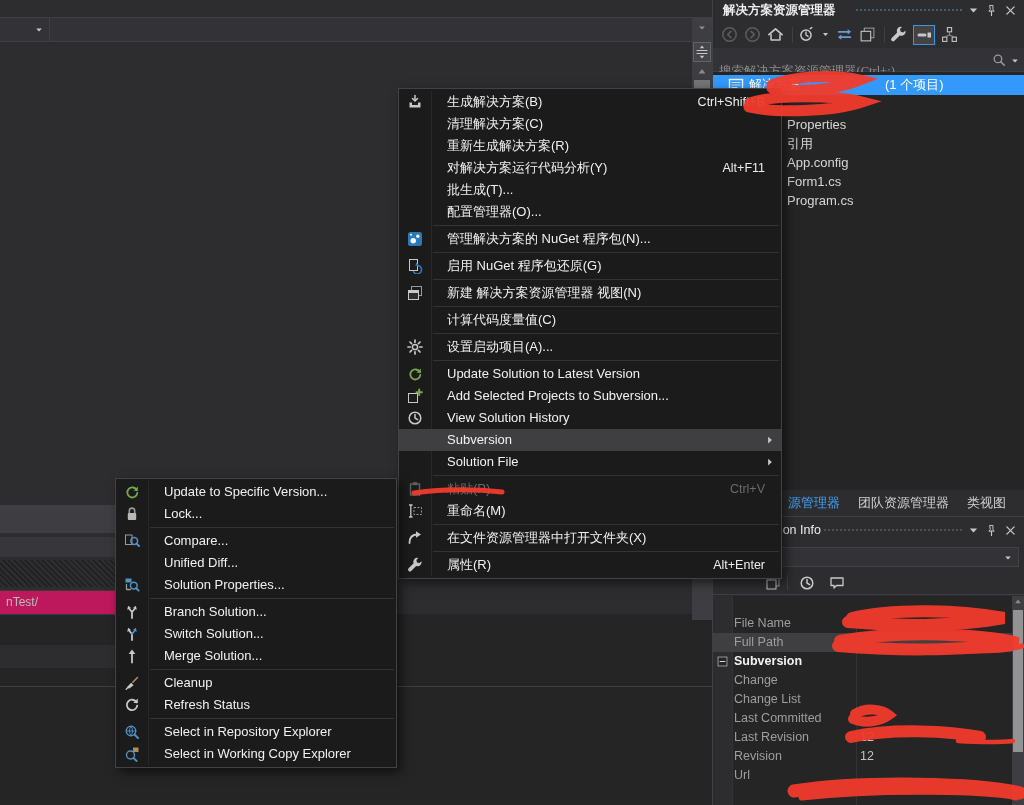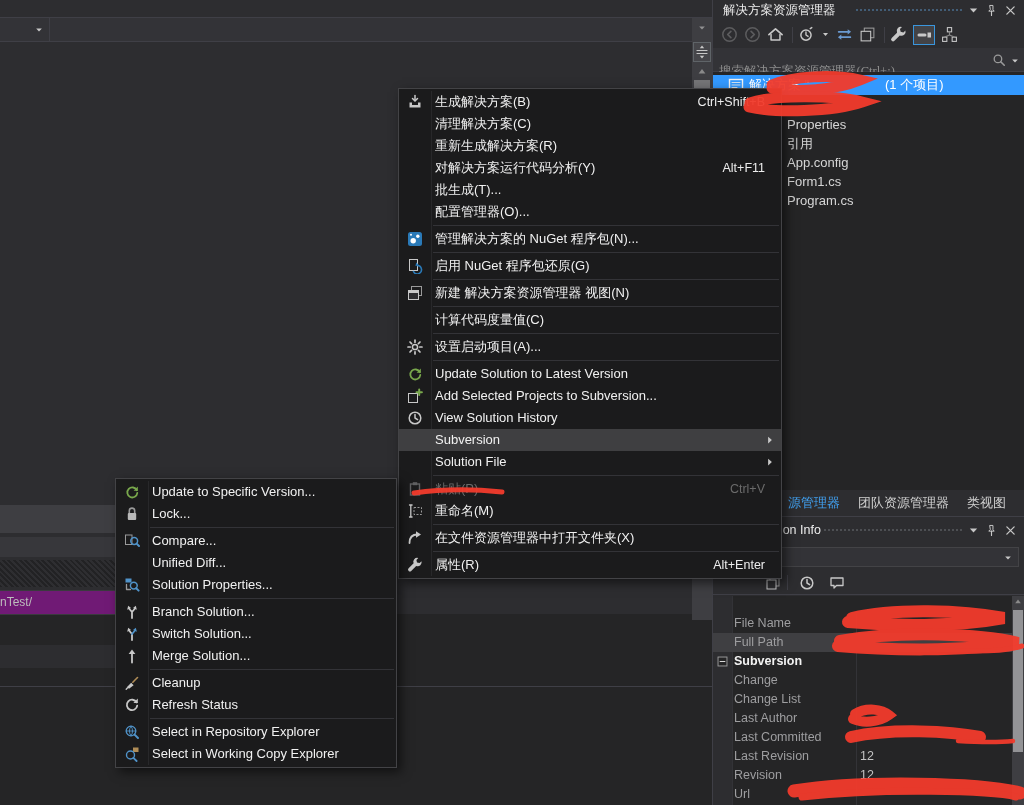--- a/index.html
+++ b/index.html
@@ -12,36 +12,36 @@
   .top-bar{left:0;top:0;width:712px;height:17px;background:#2d2d30;border-bottom:1px solid #3f3f46;}
   .nav-strip{left:0;top:18px;width:712px;height:23px;background:#333337;border-bottom:1px solid #3f3f46;}
   .nav-combo{left:0;top:0;width:49px;height:23px;border-right:1px solid #3f3f46;}
   .nav-combo .car{position:absolute;right:5px;top:7px;width:10px;height:10px;}
   .editor-bg{left:0;top:42px;width:712px;height:763px;background:#2d2d30;}
   .bottom-dark{left:0;top:614px;width:712px;height:191px;background:#252526;}
   .band1{left:0;top:505px;width:115px;height:28px;background:#3e3e42;}
   .band2{left:0;top:537px;width:115px;height:20px;background:#37373b;}
   .band3{left:0;top:560px;width:115px;height:27px;
     background:repeating-linear-gradient(45deg,#222224 0 2px,#2e2e31 2px 4px);}
-  .path-row{left:0;top:590px;width:115px;height:23px;background:#701a75;border-top:1px solid #3a3a3e;
-    border-bottom:1px solid #3a3a3e;line-height:23px;color:#bcbcbc;font-size:12px;}
+  .path-row{left:0;top:590px;width:115px;height:23px;background:#be185d;border-top:1px solid #3a3a3e;
+    border-bottom:1px solid #3a3a3e;line-height:23px;padding-left:6px;color:#bcbcbc;font-size:12px;}
   .band4{left:0;top:645px;width:115px;height:23px;background:#2d2d30;}
   .bdiv{left:0;top:686px;width:712px;height:1px;background:#3f3f46;}
 
   
   .vscroll{left:692px;top:18px;width:20px;height:602px;background:#3e3e42;z-index:6;}
   .vs-caret{position:absolute;left:5px;top:5px;width:10px;height:10px;opacity:.6;}
   .vs-split{position:absolute;left:1px;top:24px;width:18px;height:20px;background:#46464a;border:1px solid #5f6468;box-sizing:border-box;}
   .vs-up{position:absolute;left:4px;top:48px;width:12px;height:12px;}
   .vs-thumb{position:absolute;left:2px;top:62px;width:16px;height:24px;background:#747476;}
 
   
   .se-panel{left:712px;top:0;width:312px;height:516px;background:#252526;border-left:1px solid #3f3f46;box-sizing:border-box;z-index:5;}
   .se-title{position:absolute;left:0;top:0;width:100%;height:21px;background:#2d2d30;}
-  .se-title .ttl{position:absolute;left:10px;top:0;line-height:21px;font-size:12.5px;color:#ededed;}
+  .se-title .ttl{position:absolute;left:10px;top:0;line-height:21px;font-size:12.5px;color:#ededed;font-weight:bold;}
   .se-title .grip{position:absolute;left:142px;right:62px;top:8px;height:5px;
     background-image:radial-gradient(#44627e 1px,transparent 1.2px);background-size:4px 4px;opacity:.9;}
   .ticon{position:absolute;top:4px;width:13px;height:13px;}
   .se-toolbar{position:absolute;left:0;top:21px;width:100%;height:27px;background:#2d2d30;display:flex;align-items:center;padding-left:8px;box-sizing:border-box;}
   .tbi{width:17px;height:17px;margin-right:6px;flex:none;}
   .tbsep{width:1px;height:16px;background:#3f3f46;margin:0 5px 0 2px;flex:none;}
   .tbi.hlbox{width:22px;height:20px;border:1px solid #3a96dd;background:#434346;box-sizing:border-box;padding:1px 2px;margin-right:6px;}
   .se-search{position:absolute;left:0;top:48px;width:100%;height:24px;background:#333337;border-bottom:1px solid #3f3f46;box-sizing:border-box;}
   .se-search input{position:absolute;left:0;top:12px;width:280px;height:23px;background:transparent;border:none;outline:none;
     color:#cccccc;font-size:12.5px;padding:0 6px;font-family:Liberation Serif, serif;}
@@ -84,21 +84,21 @@
   .ip-scroll{position:absolute;right:0;top:79px;width:12px;height:210px;background:#3e3e42;}
   .ip-scroll .up{position:absolute;left:1px;top:1px;width:10px;height:10px;}
   .ip-scroll .thumb{position:absolute;left:1px;top:14px;width:10px;height:142px;background:#939396;}
 
   
   .menu{position:absolute;background:#1b1b1c;border:1px solid #434346;box-shadow:4px 4px 10px rgba(0,0,0,.55);
     padding:2px 0;box-sizing:border-box;z-index:40;}
   .menu::before{content:"";position:absolute;left:32px;top:2px;bottom:2px;width:1px;background:#28282a;}
   #ctx-menu{left:398px;top:88px;width:384px;}
   #svn-menu{left:115px;top:478px;width:282px;z-index:41;}
-  .mi{position:relative;height:22px;line-height:22px;padding-left:36px;color:#f1f1f1;font-size:13px;white-space:nowrap;}
+  .mi{position:relative;height:22px;line-height:22px;padding-left:48px;color:#f1f1f1;font-size:13px;white-space:nowrap;}
   .mi .ic{position:absolute;left:8px;top:3px;width:16px;height:16px;}
   .mi .sc{position:absolute;right:16px;top:0;font-size:12.5px;color:#ededed;}
   .mi .arrow{position:absolute;right:5px;top:5px;width:12px;height:12px;}
   .mi.dis,.mi.dis .sc{color:#6a6a6a;}
   .mi.hl{background:#3f3f41;}
   .msep{height:1px;background:#333337;margin:2px 2px 2px 34px;}
 
   
   #annot{position:absolute;left:0;top:0;z-index:60;pointer-events:none;}
 </style>
@@ -346,24 +346,20 @@
           </div>
           <div class="prow">
             <span class="plabel">Change</span>
             <span class="pval"></span>
           </div>
           <div class="prow">
             <span class="plabel">Change List</span>
             <span class="pval"></span>
           </div>
           <div class="prow">
-            <span class="plabel">Last Author</span>
-            <span class="pval"></span>
-          </div>
-          <div class="prow">
             <span class="plabel">Last Committed</span>
             <span class="pval"></span>
           </div>
           <div class="prow">
             <span class="plabel">Last Revision</span>
             <span class="pval">12</span>
           </div>
           <div class="prow">
             <span class="plabel">Revision</span>
             <span class="pval">12</span>

